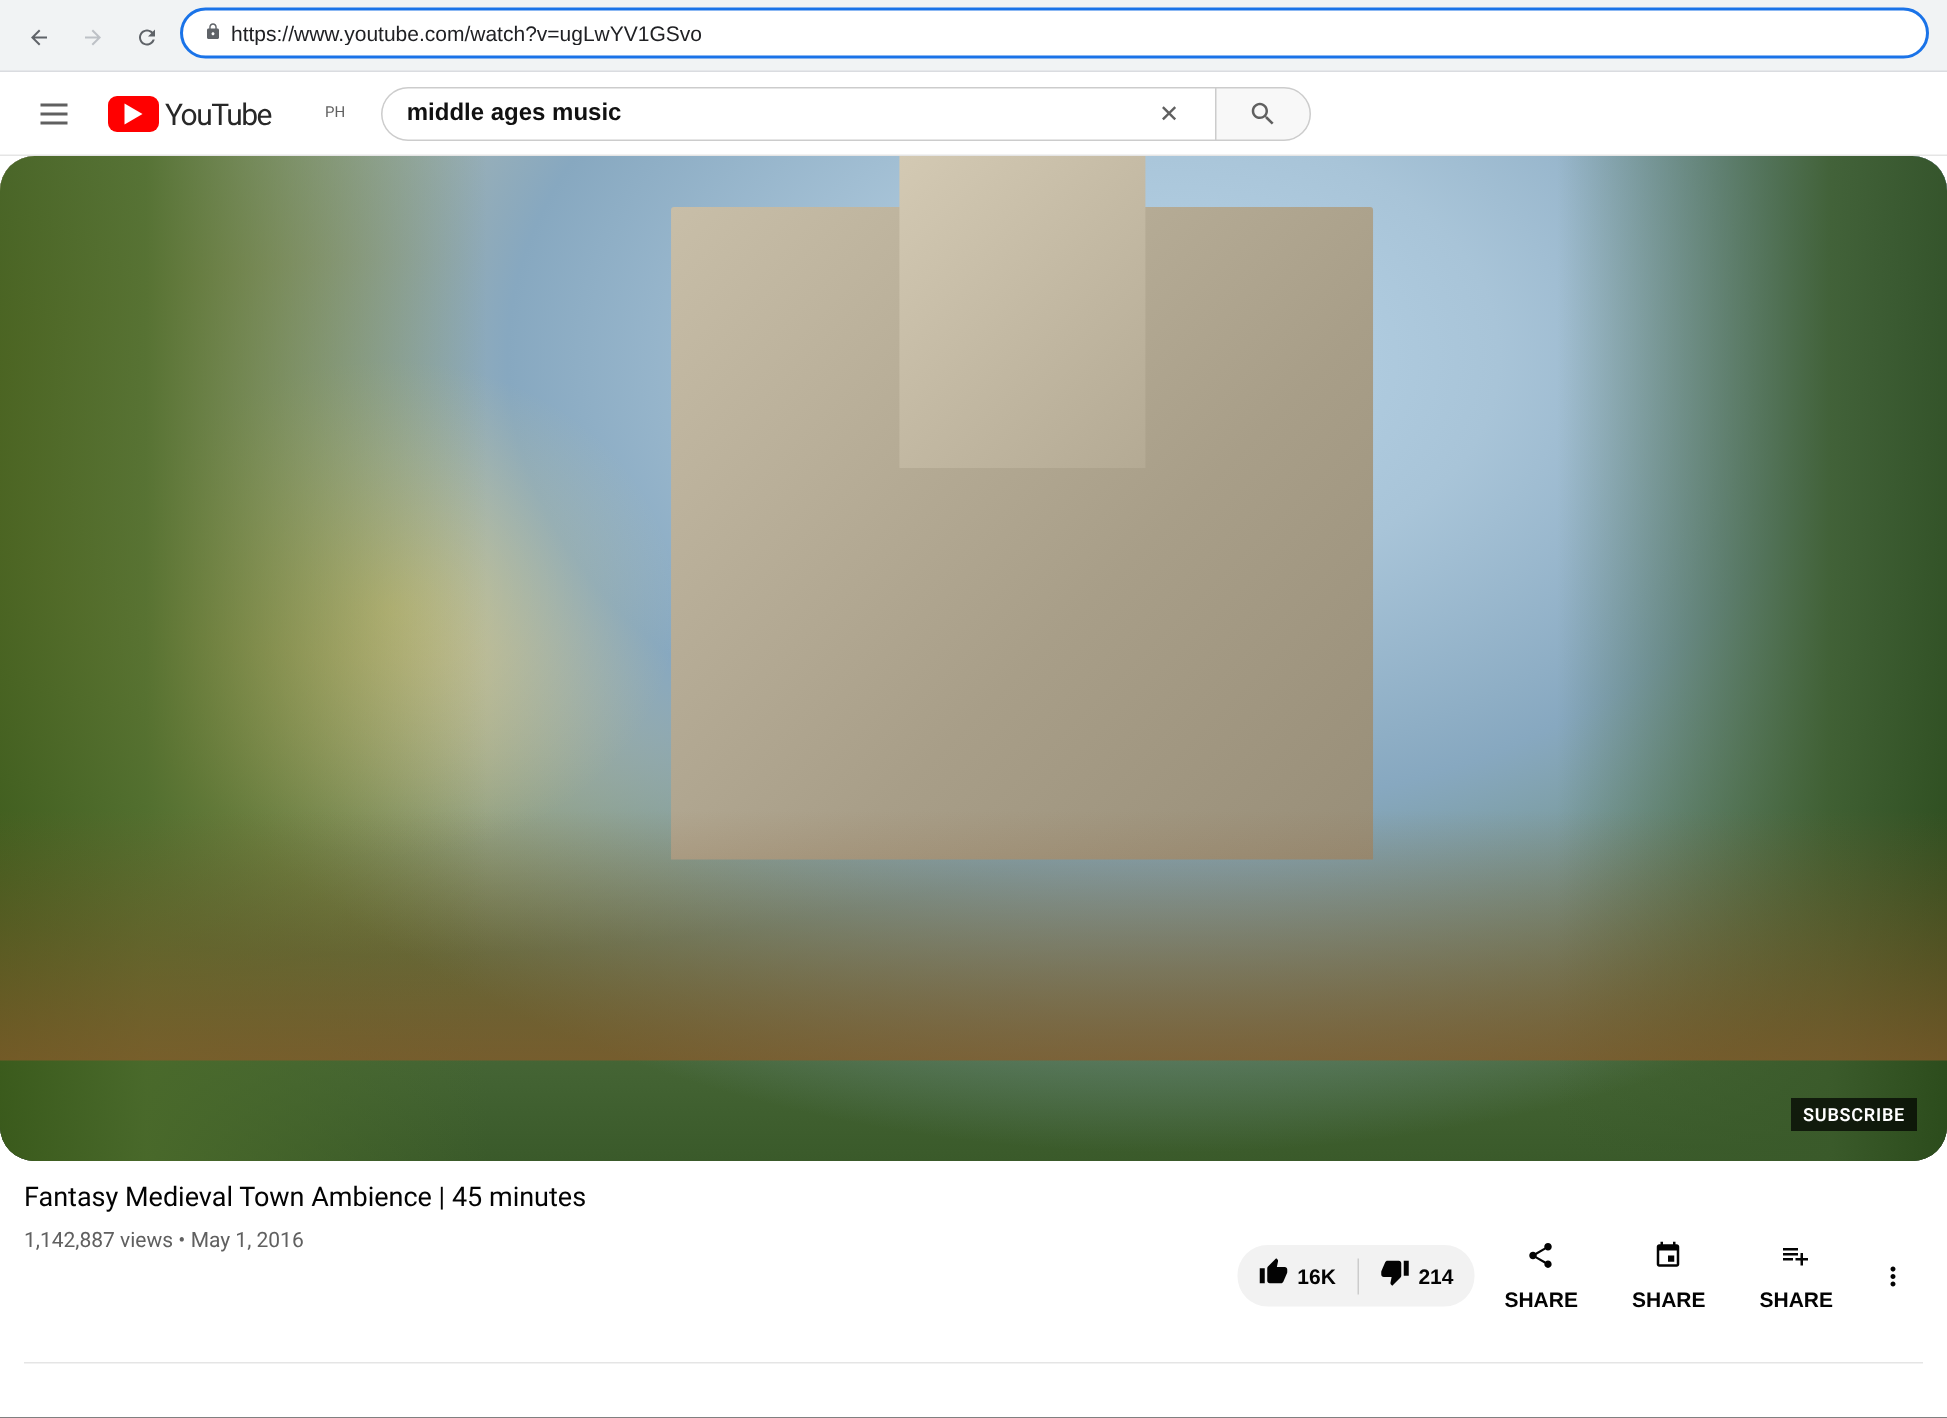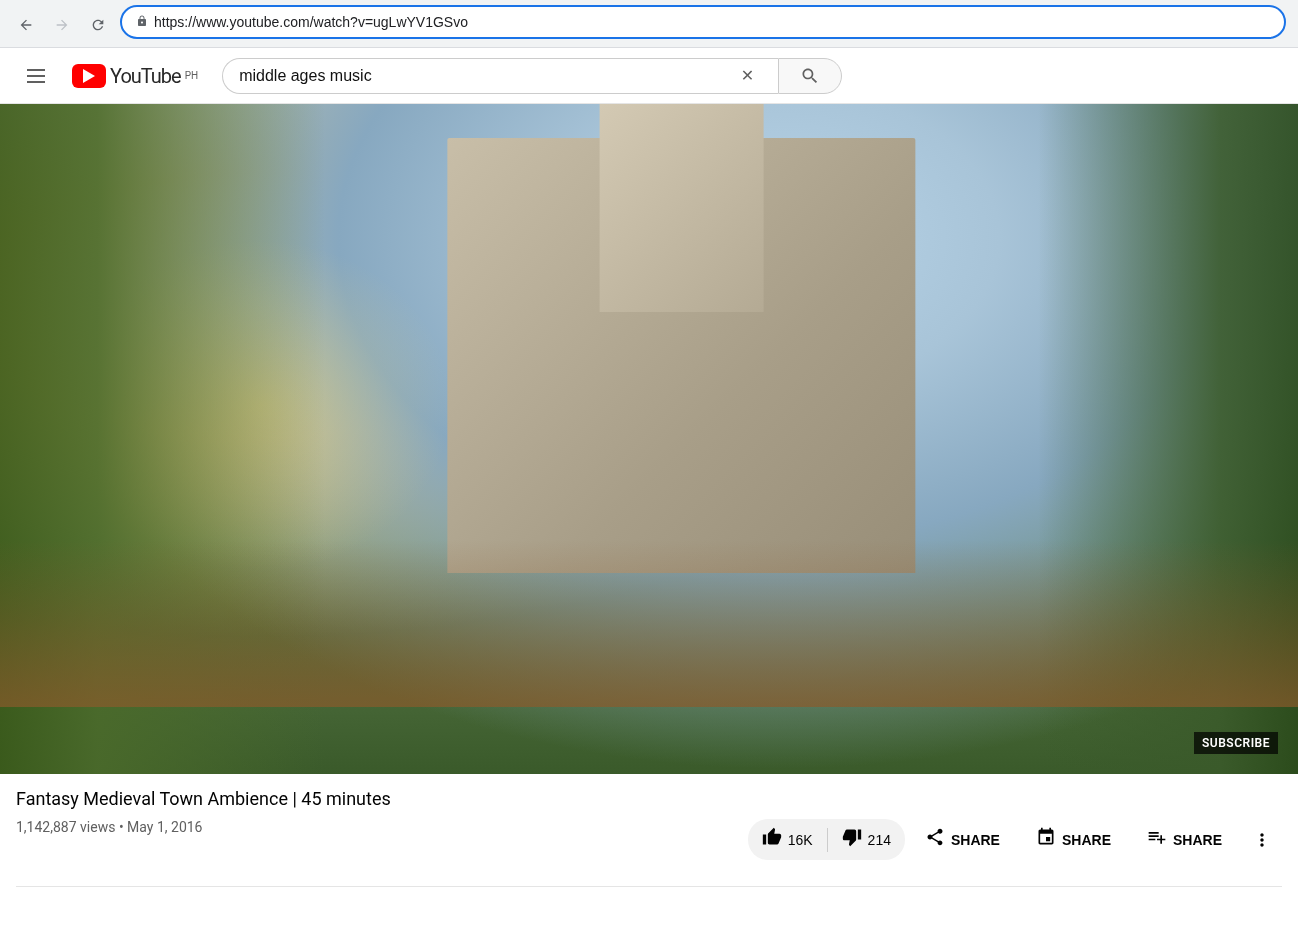--- a/index.html
+++ b/index.html
@@ -89,39 +89,40 @@
       font-size: 20px;
       font-weight: 400;
       color: #282828;
       letter-spacing: -1px;
     }
     .yt-logo-region {
       font-size: 10px;
       color: #606060;
       align-self: flex-start;
       margin-top: 6px;
+      margin-left: 32px;
     }
     .search-container {
       display: flex;
       flex: 1;
       max-width: 620px;
       height: 36px;
     }
     .search-input-wrap {
       flex: 1;
       border: 1px solid #ccc;
       border-right: none;
       border-radius: 40px 0 0 40px;
       padding: 0 16px;
       display: flex;
       align-items: center;
     }
     .search-input-wrap input {
       border: none; outline: none; width: 100%;
-      font-size: 16px; color: #111;
+      font-size: 16px; color: #111; font-weight: bold;
     }
     .search-clear-btn {
       border: none; background: transparent; cursor: pointer;
       color: #606060; font-size: 16px; padding: 0 8px;
       display: flex; align-items: center;
     }
     .search-btn {
       width: 64px;
       border: 1px solid #ccc;
       border-left: 1px solid #ccc;
@@ -138,20 +139,21 @@
       padding: 0;
     }
 
     
     .video-player {
       width: 100%;
       background: #000;
       position: relative;
       height: 670px;
       overflow: hidden;
+      border-radius: 23px;
     }
 
     
     .scene-bg {
       position: absolute;
       inset: 0;
       background:
         radial-gradient(ellipse at 60% 20%, #b8d4e8 0%, #a8c4d8 20%, #87a8c0 40%, transparent 70%),
         radial-gradient(ellipse at 20% 30%, #f5d88a 0%, #e8c470 20%, transparent 50%),
         linear-gradient(to bottom, #c8dce8 0%, #b0cad8 15%, #8aab7a 35%, #6a8a5a 55%, #5a7a4a 70%, #4a6a3a 85%, #3a5a2a 100%);
@@ -275,40 +277,41 @@
       gap: 6px;
       padding: 8px 16px;
       border-radius: 20px;
       border: none;
       background: transparent;
       cursor: pointer;
       font-size: 14px;
       font-weight: 600;
       color: #030303;
       transition: background 0.2s;
+      flex-direction: column;
     }
     .action-btn .icon { font-size: 18px; }
     .like-btn-group {
       display: flex;
       align-items: center;
       border: none;
       border-radius: 20px;
       background: #f2f2f2;
       overflow: hidden;
     }
     .like-btn, .dislike-btn {
       display: flex;
       align-items: center;
       gap: 6px;
       padding: 8px 14px;
       border: none;
       background: transparent;
       cursor: pointer;
       font-size: 14px;
-      font-weight: 400;
+      font-weight: 700;
       color: #030303;
     }
     .like-divider {
       width: 1px;
       height: 24px;
       background: #ccc;
     }
     .more-btn {
       width: 40px; height: 40px;
       border-radius: 50%;

